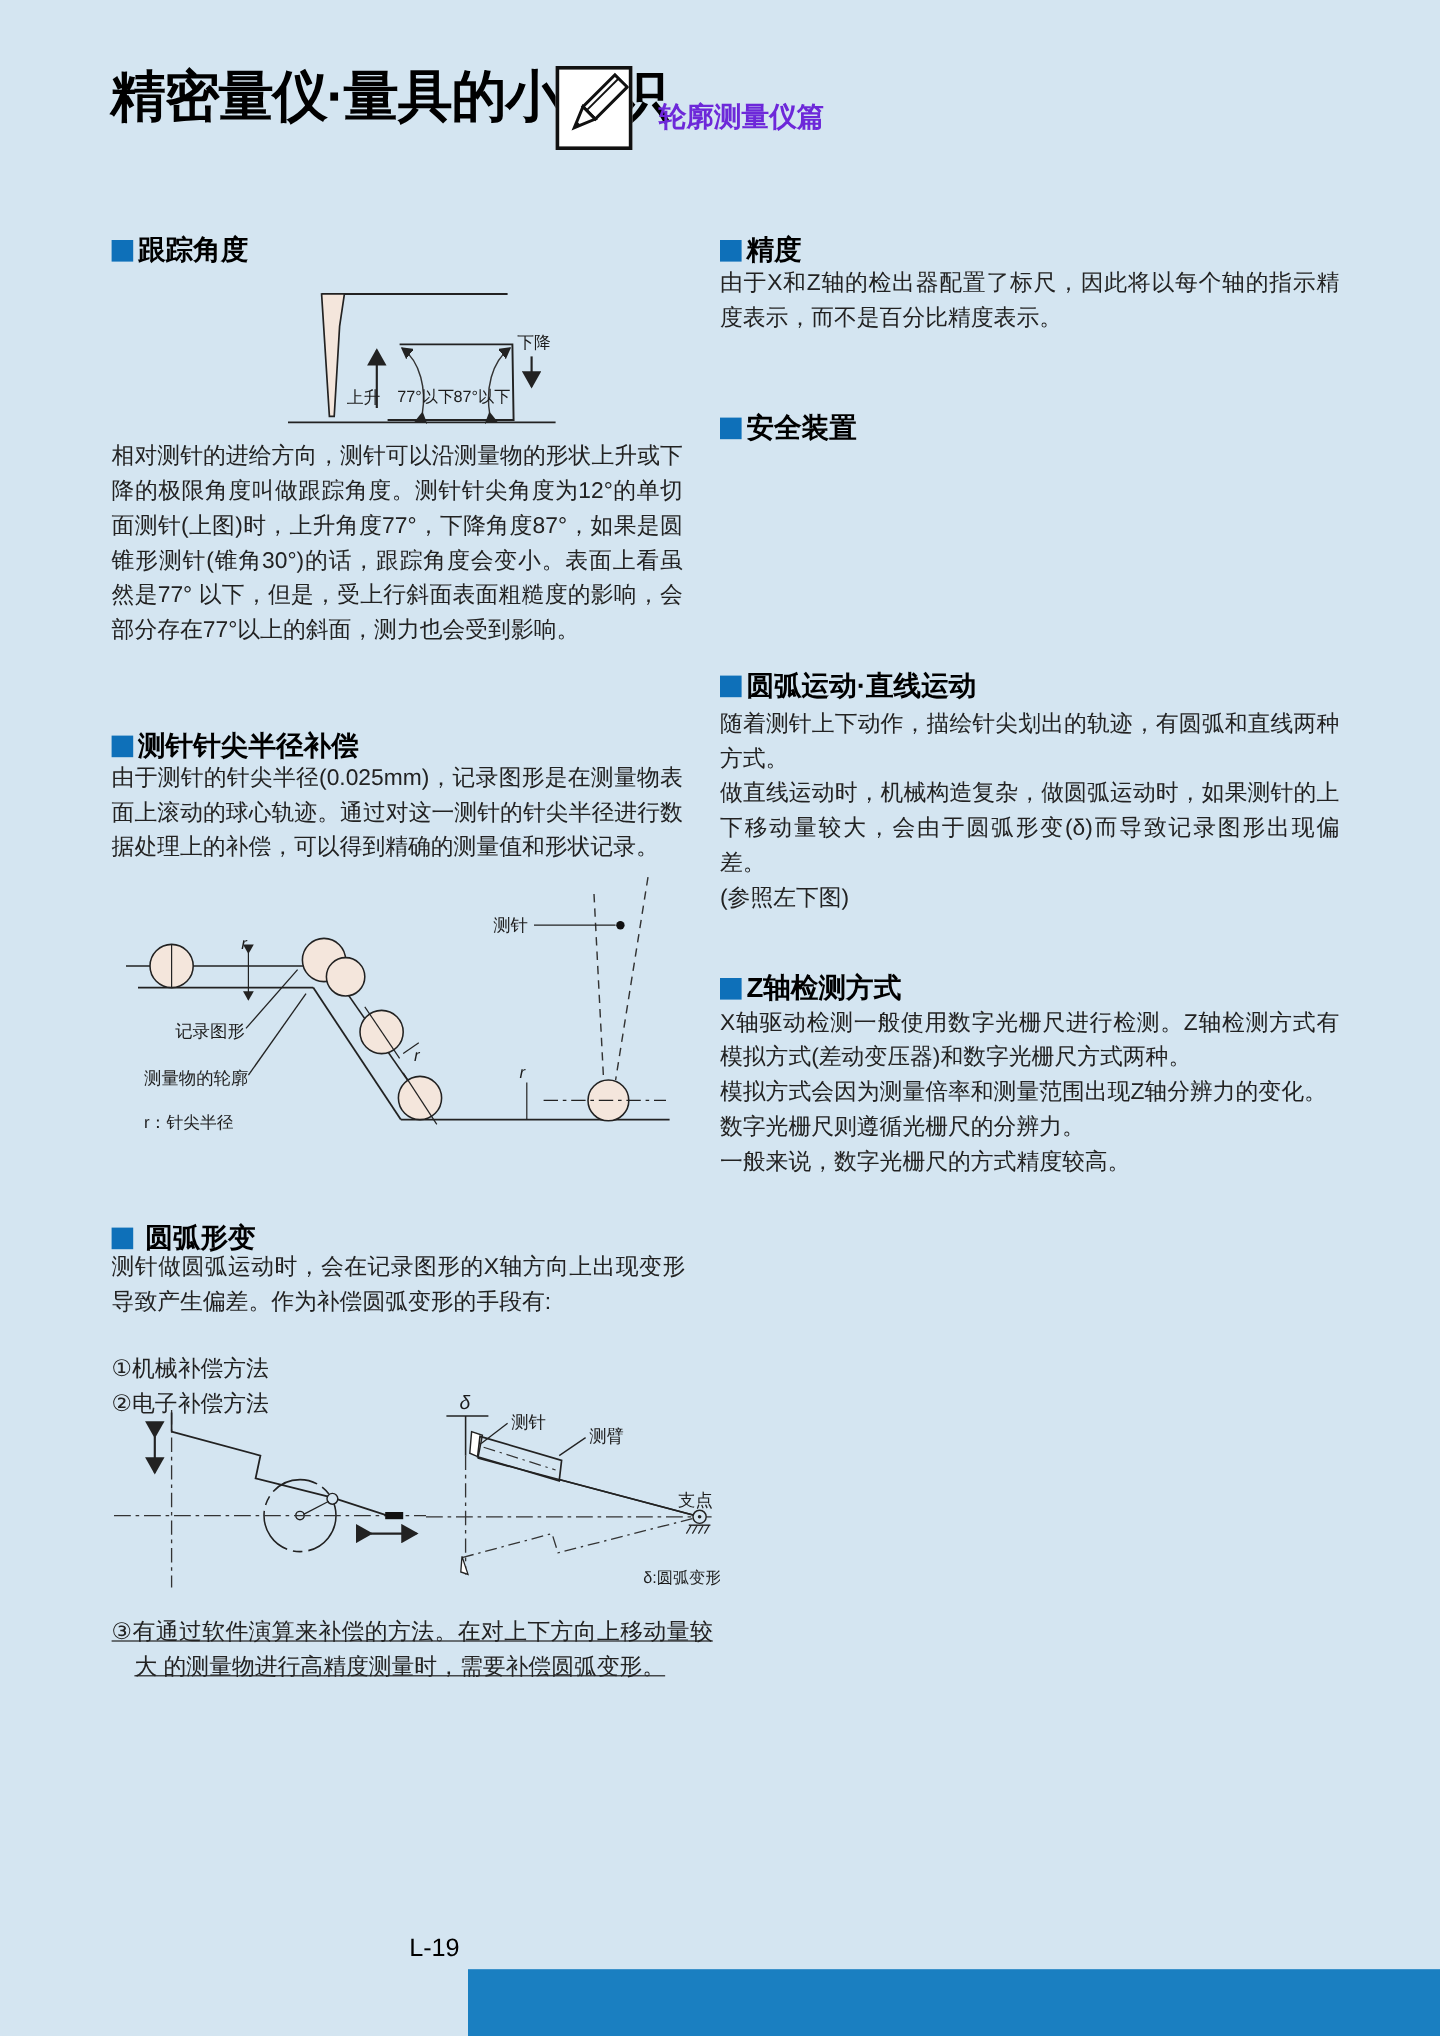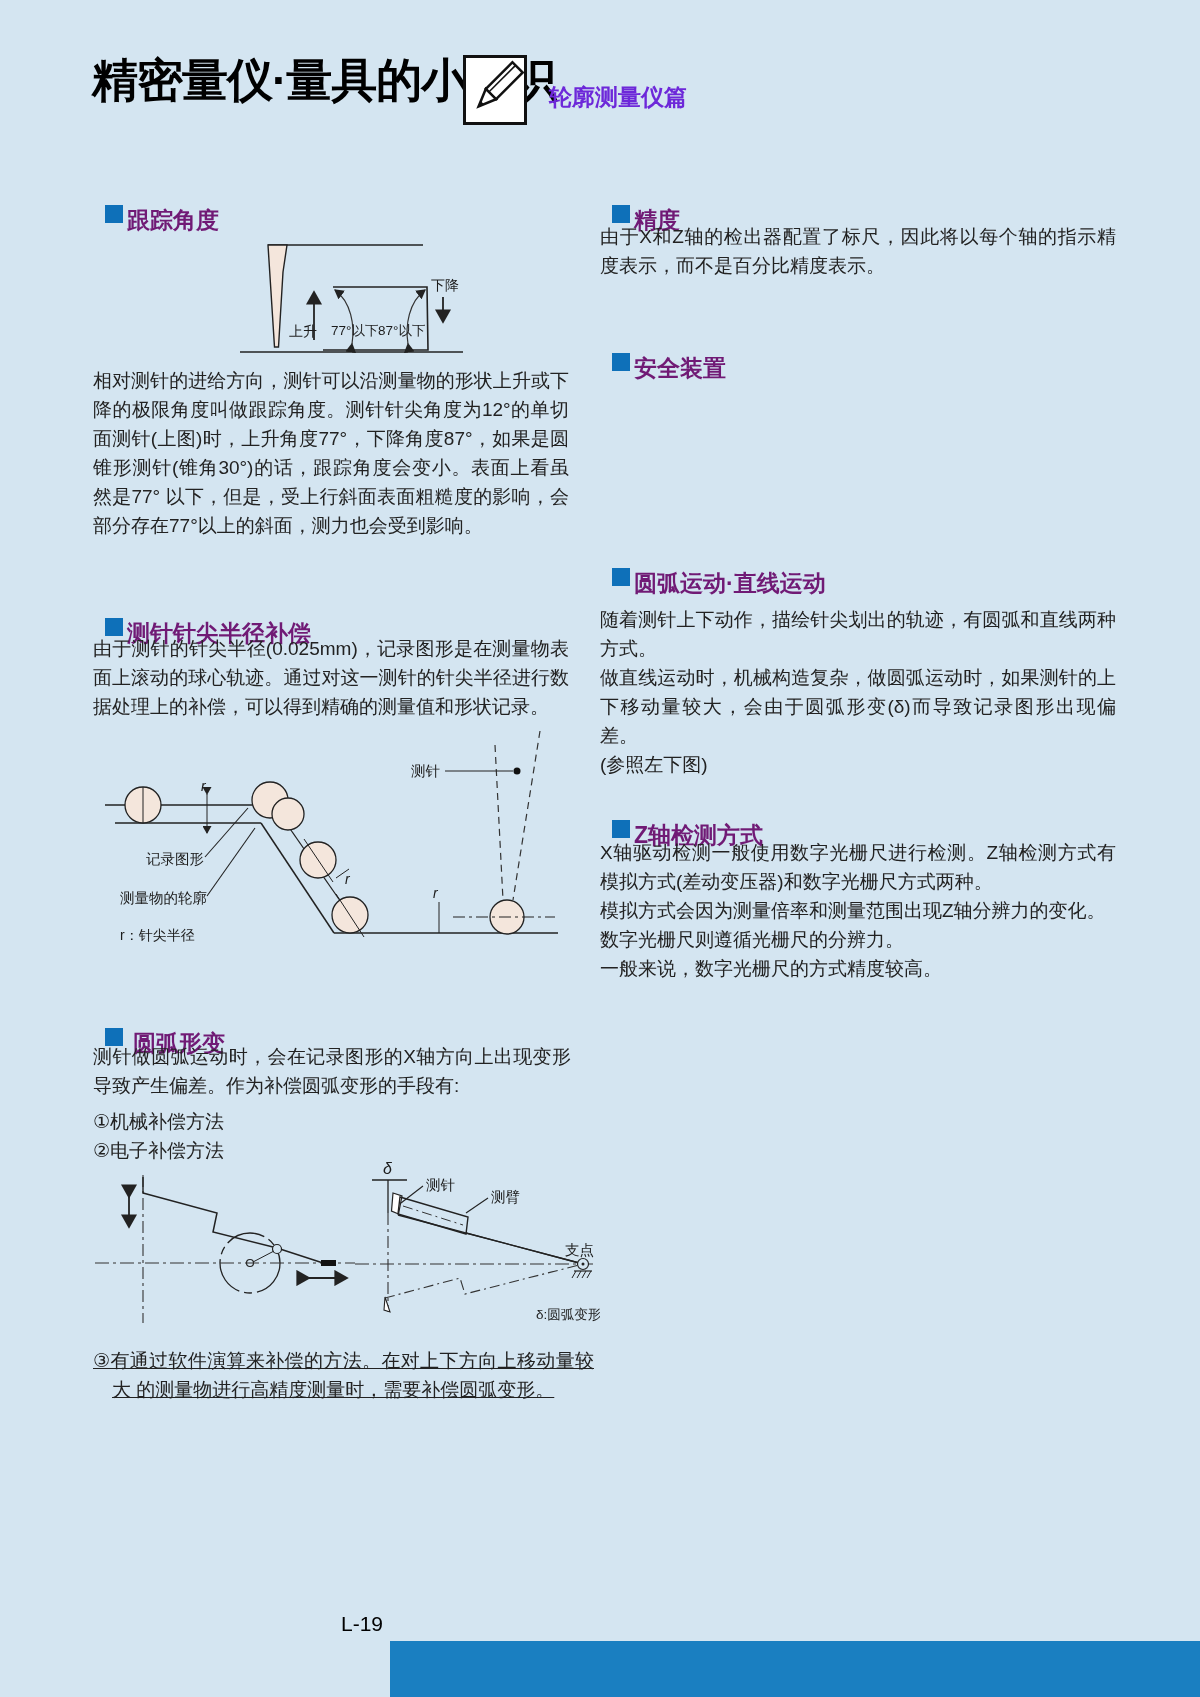--- a/index.html
+++ b/index.html
@@ -14,30 +14,30 @@
   }
   .pencil-box{
     position:absolute;left:463px;top:55px;width:64px;height:70px;
     background:#fff;border:3px solid #111;box-sizing:border-box;
   }
   .subtitle{
     position:absolute;left:549px;top:82px;margin:0;
     font-size:23px;font-weight:bold;color:#6d28d9;
   }
   h2.sec{
-    position:absolute;margin:12px;font-size:23px;font-weight:bold;color:#701a75;
-    display:flex;align-items:flex-start;gap:4px;white-space:nowrap;
+    position:absolute;margin:0;font-size:23px;font-weight:bold;color:#000000;
+    display:flex;align-items:center;gap:4px;white-space:nowrap;
   }
   h2.sec .sq{width:18px;height:18px;background:#0e70b9;flex:0 0 auto;}
   h2.sec.gap .sq{margin-right:6px;}
   p.body{
     position:absolute;margin:0;font-size:19px;line-height:29px;color:#222;
     text-align:justify;
   }
-  p.nowrap{white-space:nowrap;}
+  p.nowrap{white-space:nowrap;margin-top:20px;}
   .flowcol{position:absolute;}
   .flowcol p{margin:0;font-size:19px;line-height:29px;color:#222;text-align:justify;}
   .hang{padding-left:19px;text-indent:-19px;text-decoration:underline;}
   svg{display:block;}
   svg text{font-family:"Liberation Sans","DejaVu Sans",sans-serif;fill:#1c1c1c;}
   .diag{position:absolute;}
   .footer-num{position:absolute;left:341px;top:1612px;font-size:21px;color:#000000;}
   .footer-bar{position:absolute;left:390px;top:1641px;right:0;bottom:0;background:#1a7fc1;}
 </style>
 </head>
@@ -229,21 +229,21 @@
 
   <h2 class="sec" style="left:600px;top:341px;">
     <span class="sq"></span>
     <span>安全装置</span>
   </h2>
 
   <h2 class="sec" style="left:600px;top:556px;">
     <span class="sq"></span>
     <span>圆弧运动·直线运动</span>
   </h2>
-  <div class="flowcol" style="left:600px;top:589px;width:516px;margin-top:16px;">
+  <div class="flowcol" style="left:600px;top:589px;width:516px;">
     <p>随着测针上下动作，描绘针尖划出的轨迹，有圆弧和直线两种方式。</p>
     <p>做直线运动时，机械构造复杂，做圆弧运动时，如果测针的上下移动量较大，会由于圆弧形变(δ)而导致记录图形出现偏差。</p>
     <p>(参照左下图)</p>
   </div>
 
   <h2 class="sec" style="left:600px;top:808px;">
     <span class="sq"></span>
     <span>Z轴检测方式</span>
   </h2>
   <div class="flowcol" style="left:600px;top:838px;width:516px;">

